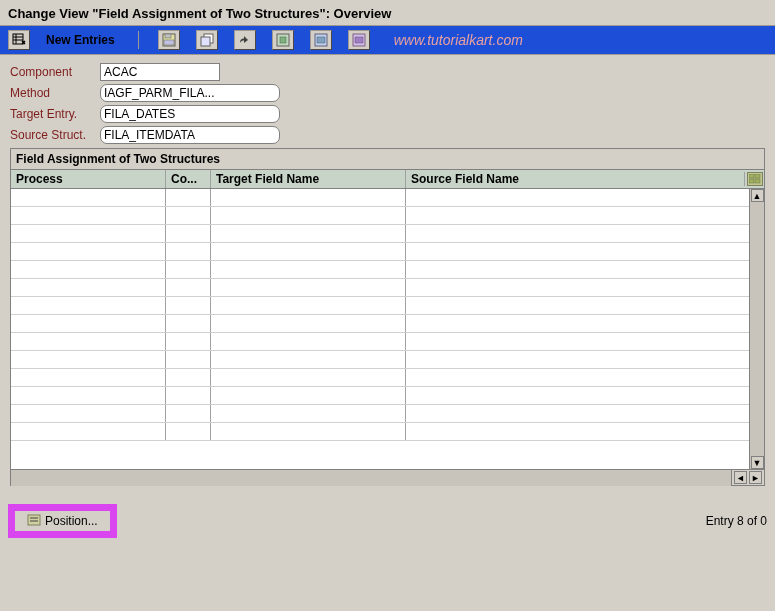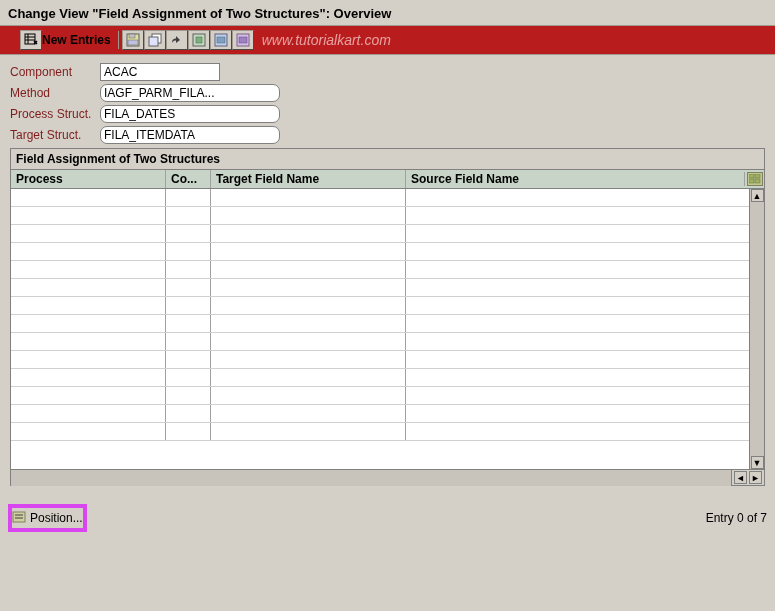--- a/index.html
+++ b/index.html
@@ -15,25 +15,25 @@
     .title-bar {
       background: #d4cfc7;
       padding: 6px 8px 4px 8px;
       font-size: 13px;
       font-weight: bold;
       color: #000;
       border-bottom: 1px solid #a0998f;
     }
 
     .toolbar {
-      background: #b91c1c;
-      padding: 4px 20px;
-      display: flex;
-      align-items: center;
-      gap: 0;
+      background: #1d4ed8;
+      padding: 4px 8px;
+      display: flex;
+      align-items: center;
+      gap: 16px;
       border-bottom: 1px solid #a0998f;
     }
 
     .toolbar-text {
       font-size: 12px;
       font-weight: bold;
       color: #000;
       margin-right: 4px;
       cursor: pointer;
     }
@@ -196,22 +196,22 @@
       display: flex;
       align-items: center;
       justify-content: space-between;
     }
 
     .position-btn {
       display: flex;
       align-items: center;
       gap: 4px;
       background: #d4cfc7;
-      border: 4px solid #d946ef;
-      padding: 3px 0;
+      border: 7px solid #d946ef;
+      padding: 3px 12px;
       cursor: pointer;
       font-size: 12px;
     }
 
     .entry-info {
       font-size: 12px;
       color: #000;
     }
 
     .toolbar-btn-icon {
@@ -311,26 +311,26 @@
     <span class="form-label">Component</span>
     <span class="form-value">ACAC</span>
   </div>
 
   <div class="form-row">
     <span class="form-label">Method</span>
     <span class="form-value form-value-wide">IAGF_PARM_FILA...</span>
   </div>
 
   <div class="form-row">
-    <span class="form-label">Process Struct.</span>
+    <span class="form-label">Target Entry.</span>
     <span class="form-value form-value-wide">FILA_DATES</span>
   </div>
 
   <div class="form-row">
-    <span class="form-label">Target Struct.</span>
+    <span class="form-label">Source Struct.</span>
     <span class="form-value form-value-wide">FILA_ITEMDATA</span>
   </div>
 
   <div class="table-section">
 
     <div class="table-header-row">
       <span>Field Assignment of Two Structures</span>
     </div>
 
     <div class="table-columns">
@@ -460,14 +460,14 @@
 
 <div class="bottom-bar">
   <button class="position-btn">
     <svg width="14" height="14" viewBox="0 0 14 14">
       <rect x="1" y="1" width="12" height="10" fill="#d0d0a0" stroke="#808060" stroke-width="1"></rect>
       <line x1="3" y1="4" x2="11" y2="4" stroke="#404040" stroke-width="1"></line>
       <line x1="3" y1="7" x2="11" y2="7" stroke="#404040" stroke-width="1"></line>
     </svg>
     <span>Position...</span>
   </button>
-  <span class="entry-info">Entry 0 of 7</span>
+  <span class="entry-info">Entry 8 of 0</span>
 </div>
 
 </body></html>

